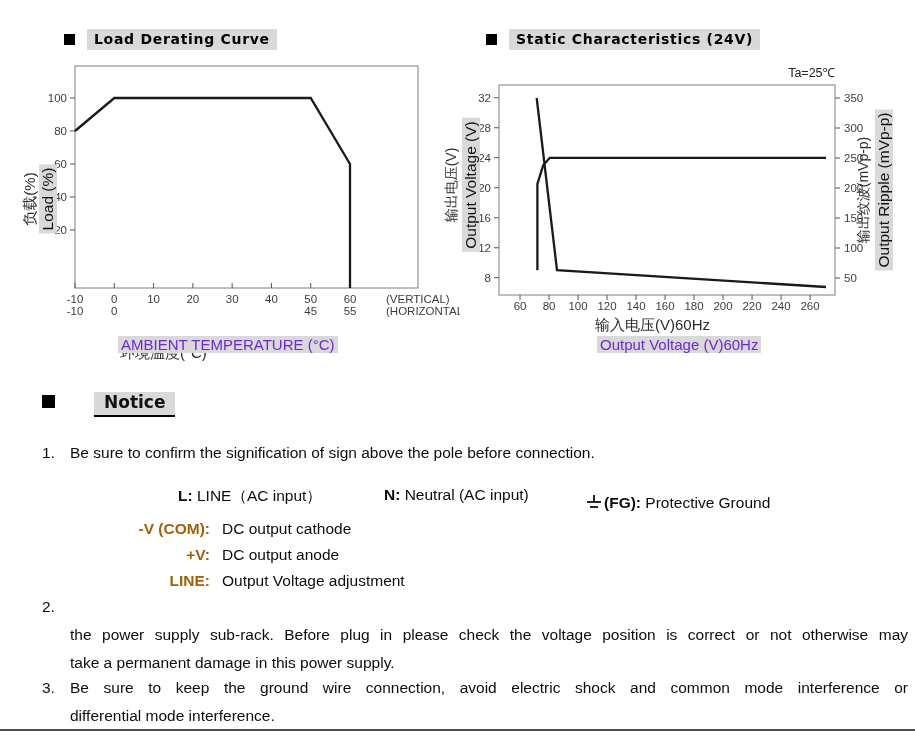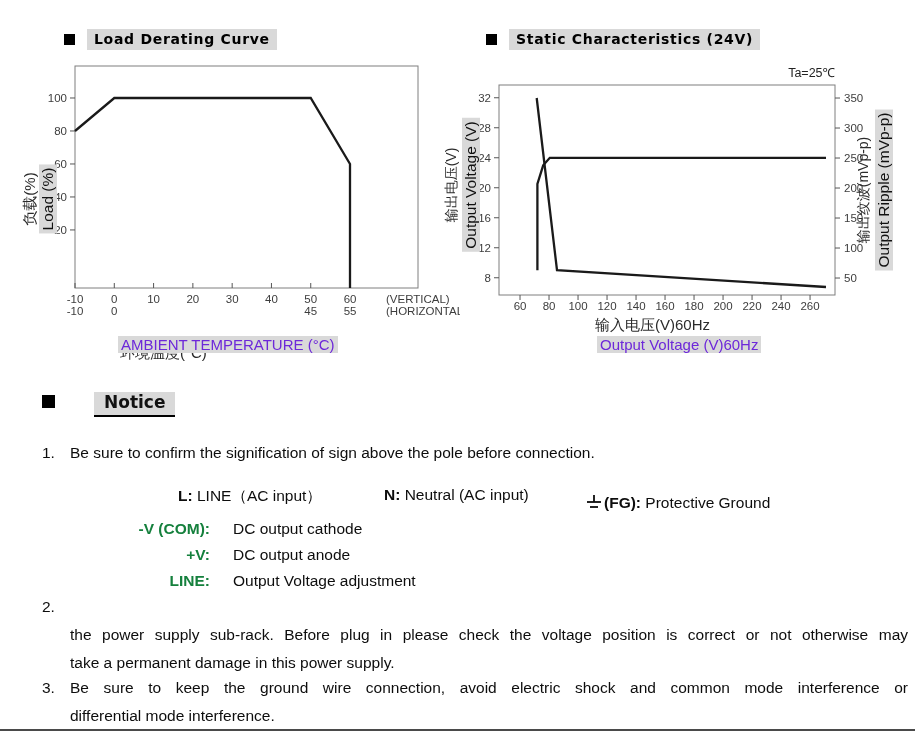--- a/index.html
+++ b/index.html
@@ -29,22 +29,22 @@
   .sq-big{width:13px;height:13px;background:#000;margin-top:3px;}
   .notice-word{font-family:"DejaVu Sans",sans-serif;font-weight:bold;font-size:17px;
                background:#d9d9d9;padding:0 10px 3px;border-bottom:2.5px solid #000;}
 
   .body-t{position:absolute;font-size:15.5px;color:#0d0d0d;white-space:nowrap;}
   .jline{position:absolute;left:70px;width:838px;font-size:15.5px;color:#0d0d0d;
          text-align:justify;text-align-last:justify;white-space:normal;}
   .num{position:absolute;left:42px;font-size:15.5px;color:#0d0d0d;}
   b{font-weight:bold;}
   .defterm{position:absolute;left:40px;width:170px;text-align:right;font-weight:bold;
-           font-size:15.5px;color:#15803d;}
-  .defdesc{position:absolute;left:222px;font-size:15.5px;color:#0d0d0d;white-space:nowrap;margin-left:11px;}
+           font-size:15.5px;color:#a16207;}
+  .defdesc{position:absolute;left:222px;font-size:15.5px;color:#0d0d0d;white-space:nowrap;}
   .rule{position:absolute;left:0;top:729px;width:915px;height:2px;background:#4a4a4a;}
   .gicon{display:inline-block;vertical-align:-3px;margin-right:2px;}
 </style>
 </head>
 <body>
 
 <div id="page">
 
   <div class="sec-title" style="left:64px;top:29px;">
     <span class="sq"></span>

